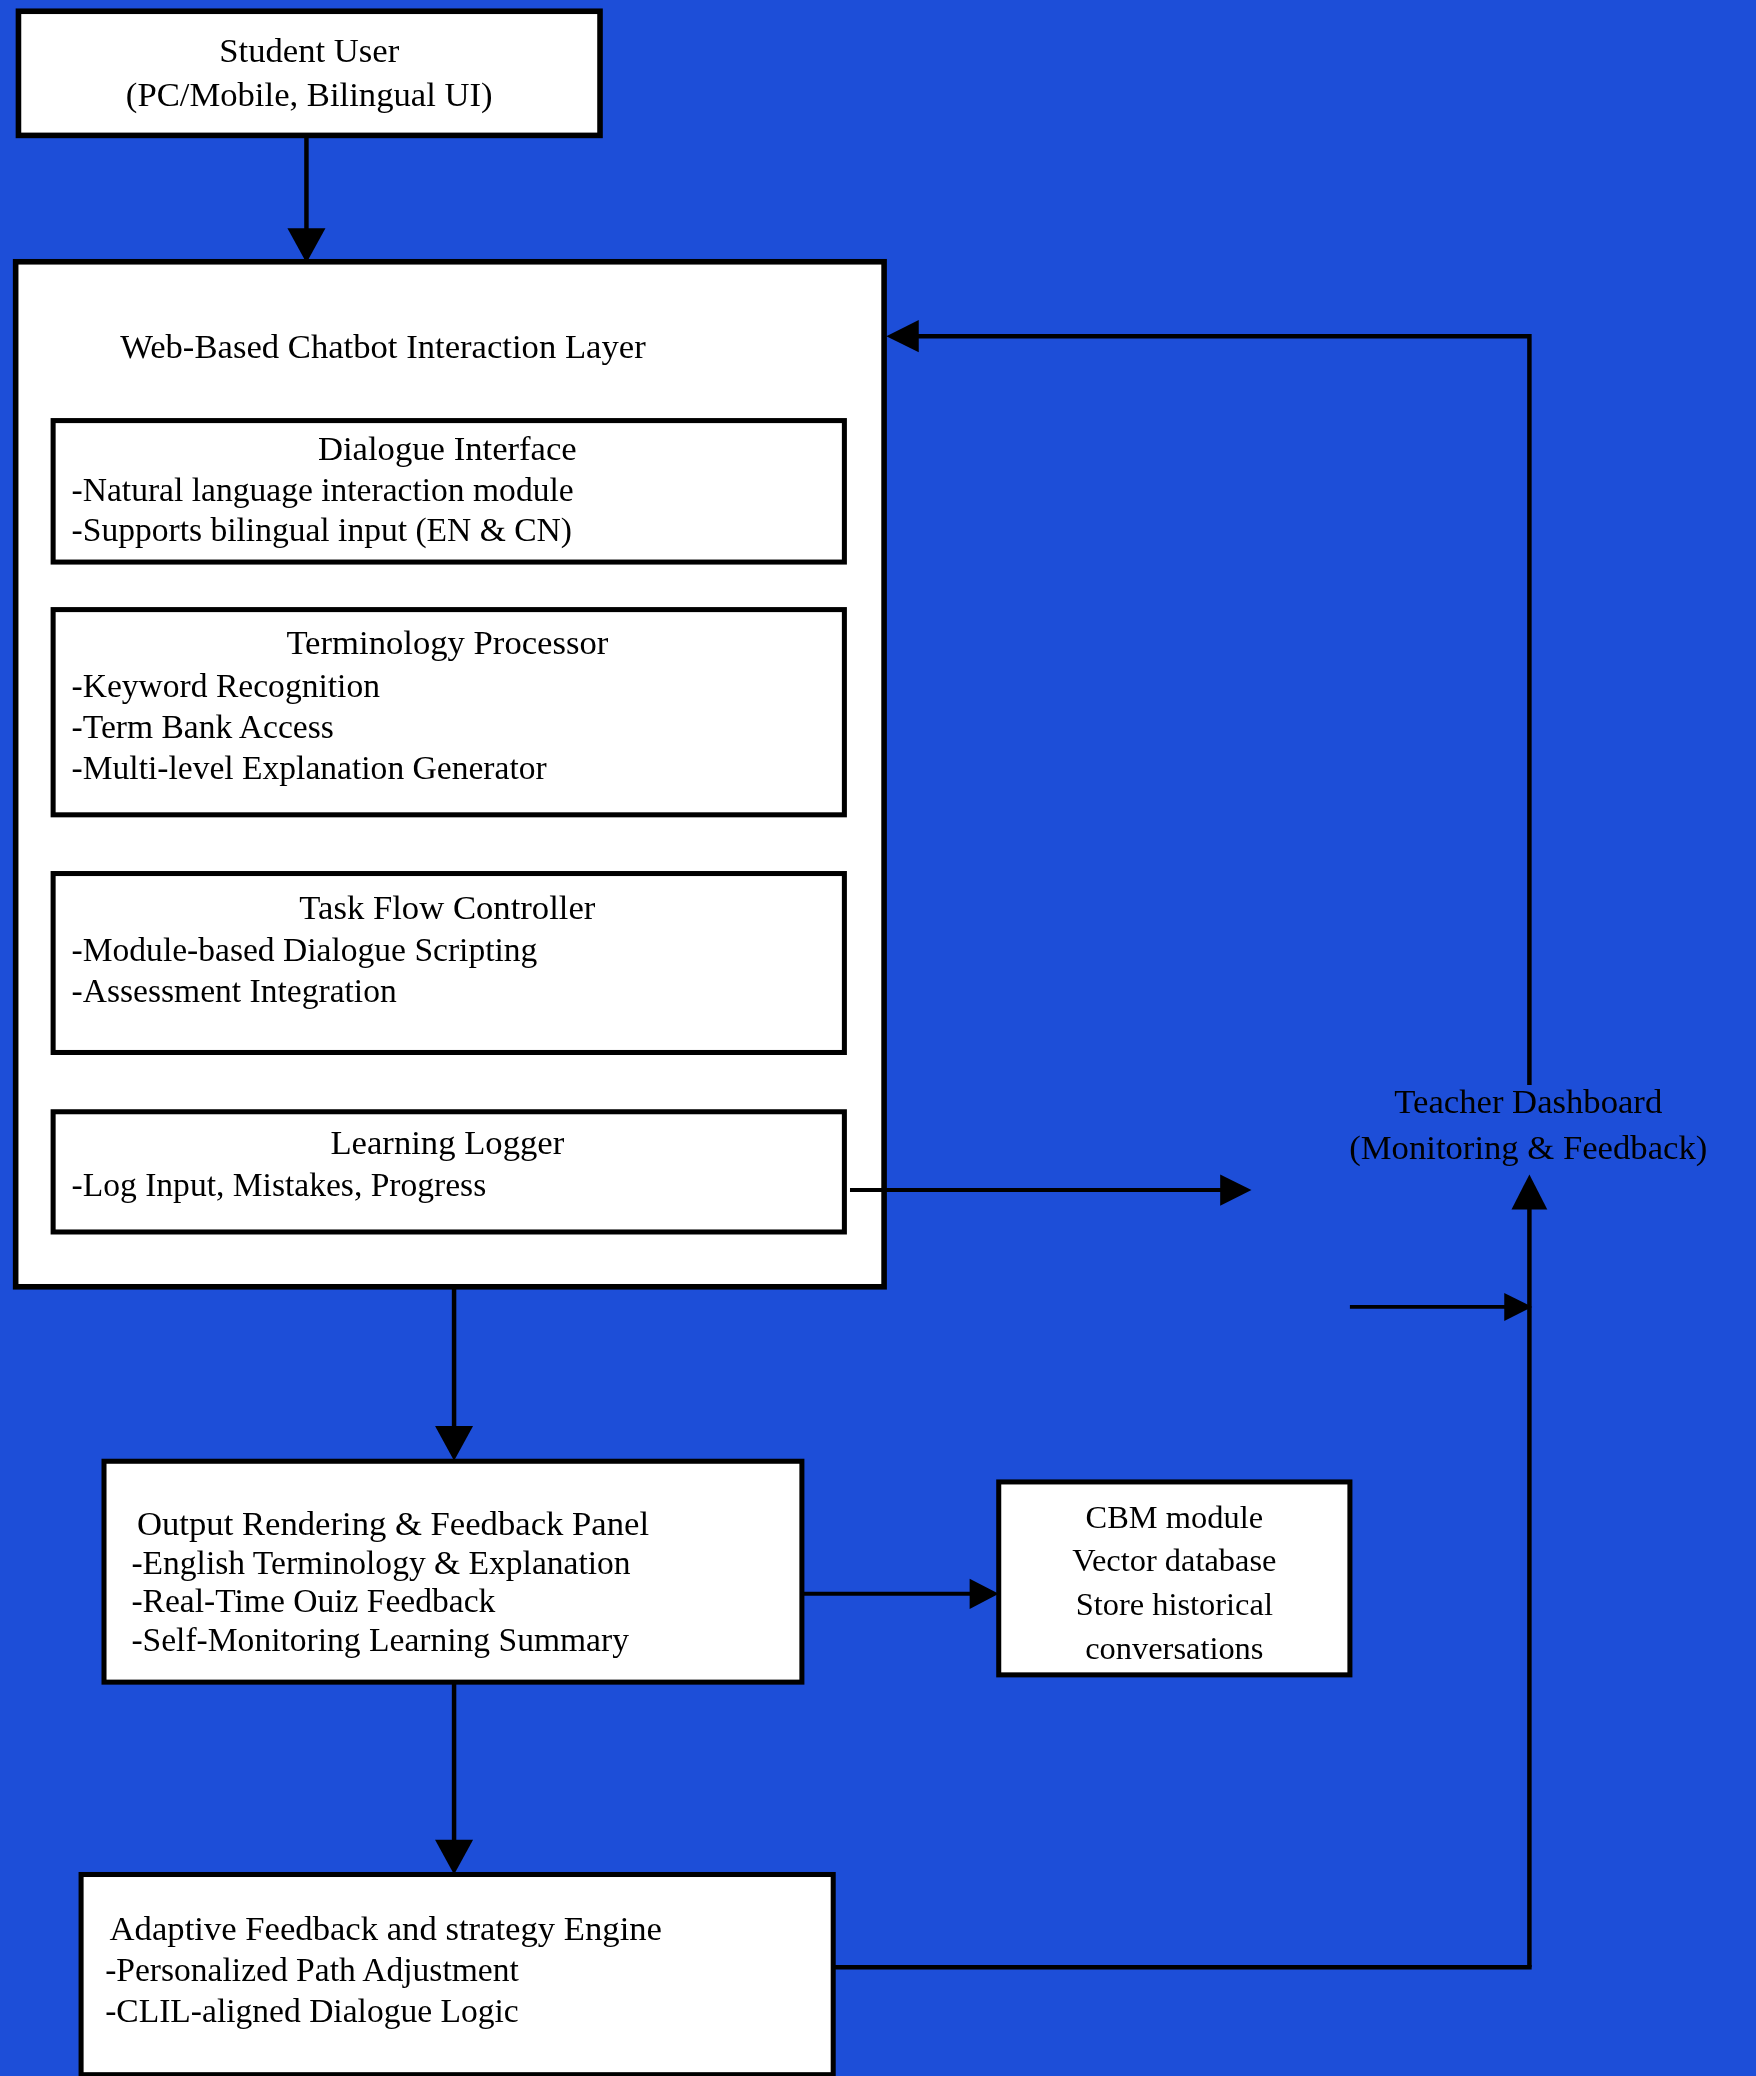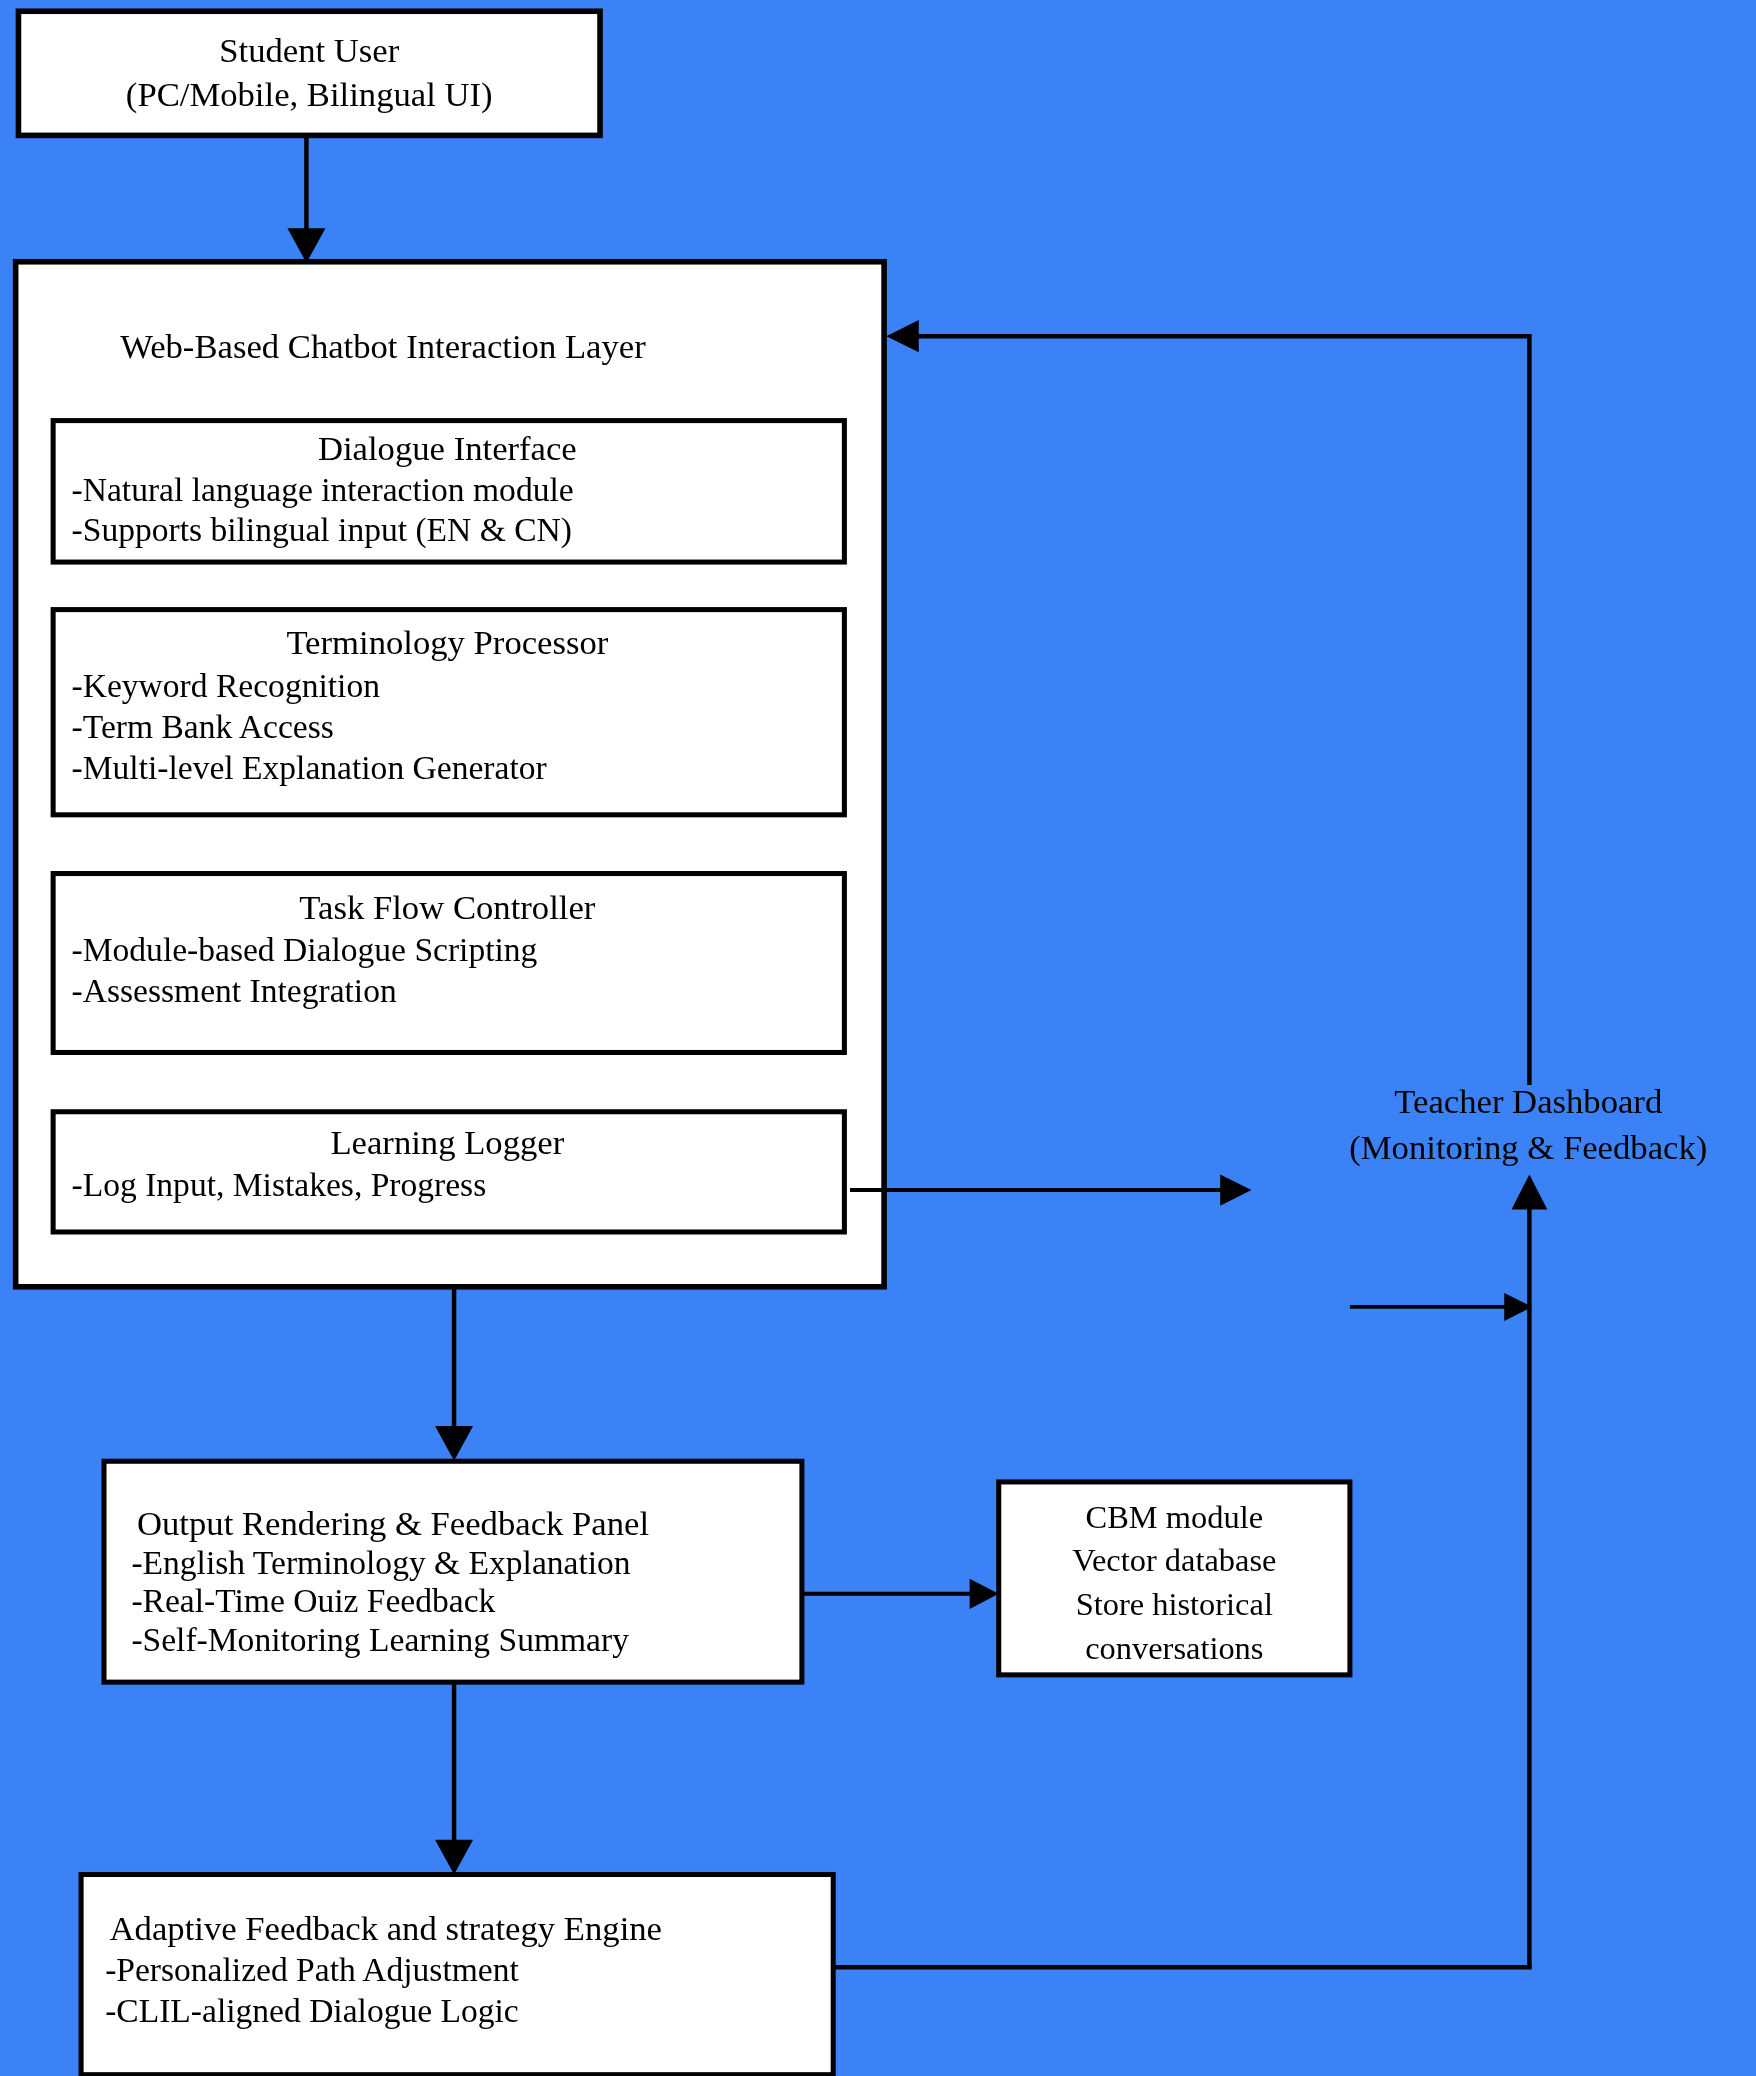--- a/index.html
+++ b/index.html
@@ -4,21 +4,21 @@
 <style>
   html, body {
     margin: 0;
     padding: 0;
     background: #ffffff;
   }
   #page {
     position: relative;
     width: 1757px;
     height: 2077px;
-    background: #3b82f6;
+    background: #1d4ed8;
     overflow: hidden;
   }
   svg#diagram {
     position: absolute;
     left: 0;
     top: 0;
     width: 1757px;
     height: 2077px;
     display: block;
   }

